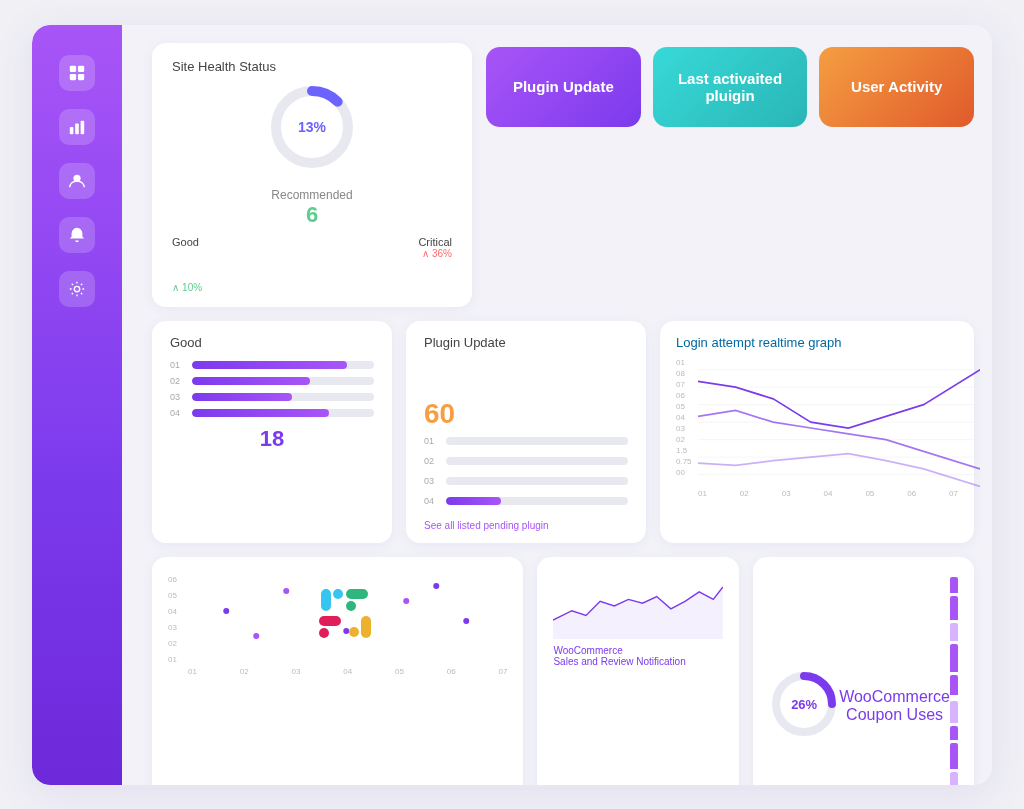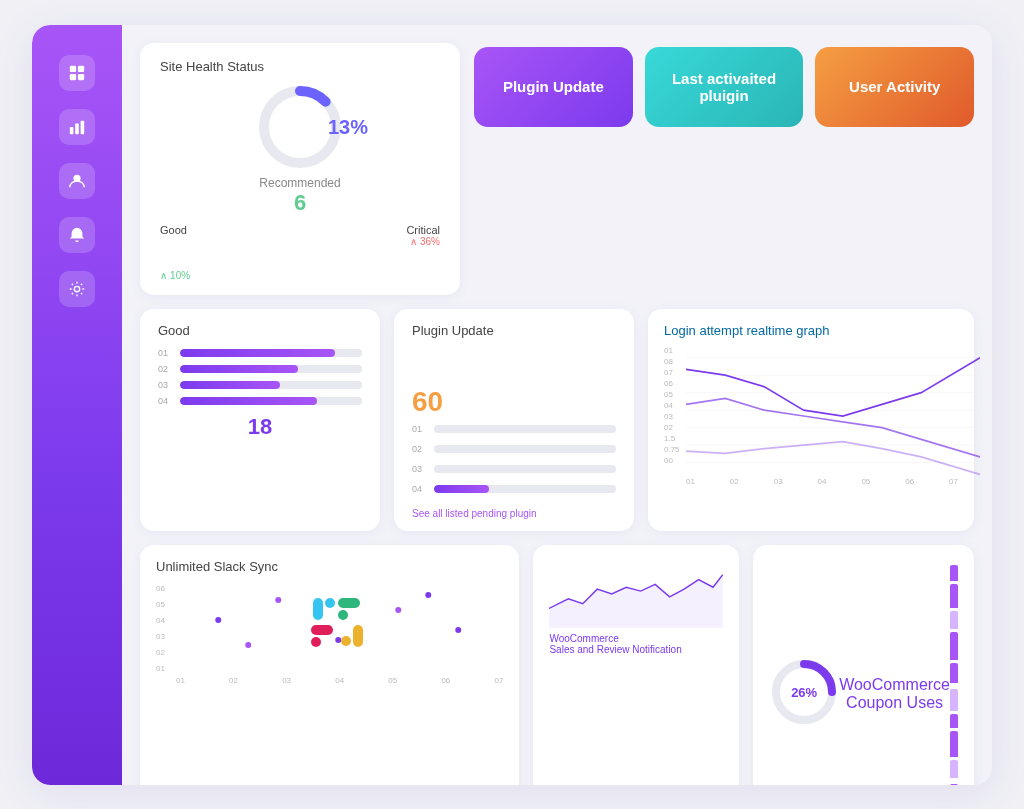--- a/index.html
+++ b/index.html
@@ -15,20 +15,21 @@
     }
     .outer {
       width: 960px;
       height: 760px;
       background: #f2f2f8;
       border-radius: 18px;
       position: relative;
       display: flex;
       overflow: hidden;
       box-shadow: 0 8px 40px rgba(100,80,200,0.10);
+      gap: 12px;
     }
     
     .sidebar {
       width: 90px;
       background: linear-gradient(180deg, #a855f7 0%, #7c3aed 60%, #6d28d9 100%);
       border-radius: 18px 0 0 18px;
       flex-shrink: 0;
       display: flex;
       flex-direction: column;
       align-items: center;
@@ -79,29 +80,28 @@
     }
     .donut-wrap {
       position: relative;
       width: 90px; height: 90px;
     }
     .donut-wrap svg { width: 90px; height: 90px; }
     .donut-label {
       position: absolute;
       top: 50%; left: 50%;
       transform: translate(-50%, -50%);
-      font-size: 20px;
+      font-size: 14px;
       font-weight: 700;
       color: #6c63ff;
-      margin-left: 48px;
     }
     .recommended-label {
       font-size: 12px;
       color: #888;
-      margin-top: 4px;
+      margin-top: 16px;
     }
     .recommended-num {
       font-size: 22px;
       font-weight: 700;
       color: #5ecd8f;
       text-align: center;
     }
     .health-row {
       display: flex;
       justify-content: space-between;
@@ -408,21 +408,20 @@
             <span style="font-size:8px;color:#bbb">06</span>
             <span style="font-size:8px;color:#bbb">07</span>
           </div>
         </div>
       </div>
     </div>
 
     <div class="bot-row">
 
       <div class="slack-card">
-        <div class="slack-title">Unlimited Slack Sync</div>
         <div style="display:flex;gap:8px;align-items:flex-end;">
 
           <div style="display:flex;flex-direction:column;justify-content:space-between;height:90px;">
             <span style="font-size:8px;color:#bbb">06</span>
             <span style="font-size:8px;color:#bbb">05</span>
             <span style="font-size:8px;color:#bbb">04</span>
             <span style="font-size:8px;color:#bbb">03</span>
             <span style="font-size:8px;color:#bbb">02</span>
             <span style="font-size:8px;color:#bbb">01</span>
           </div>

